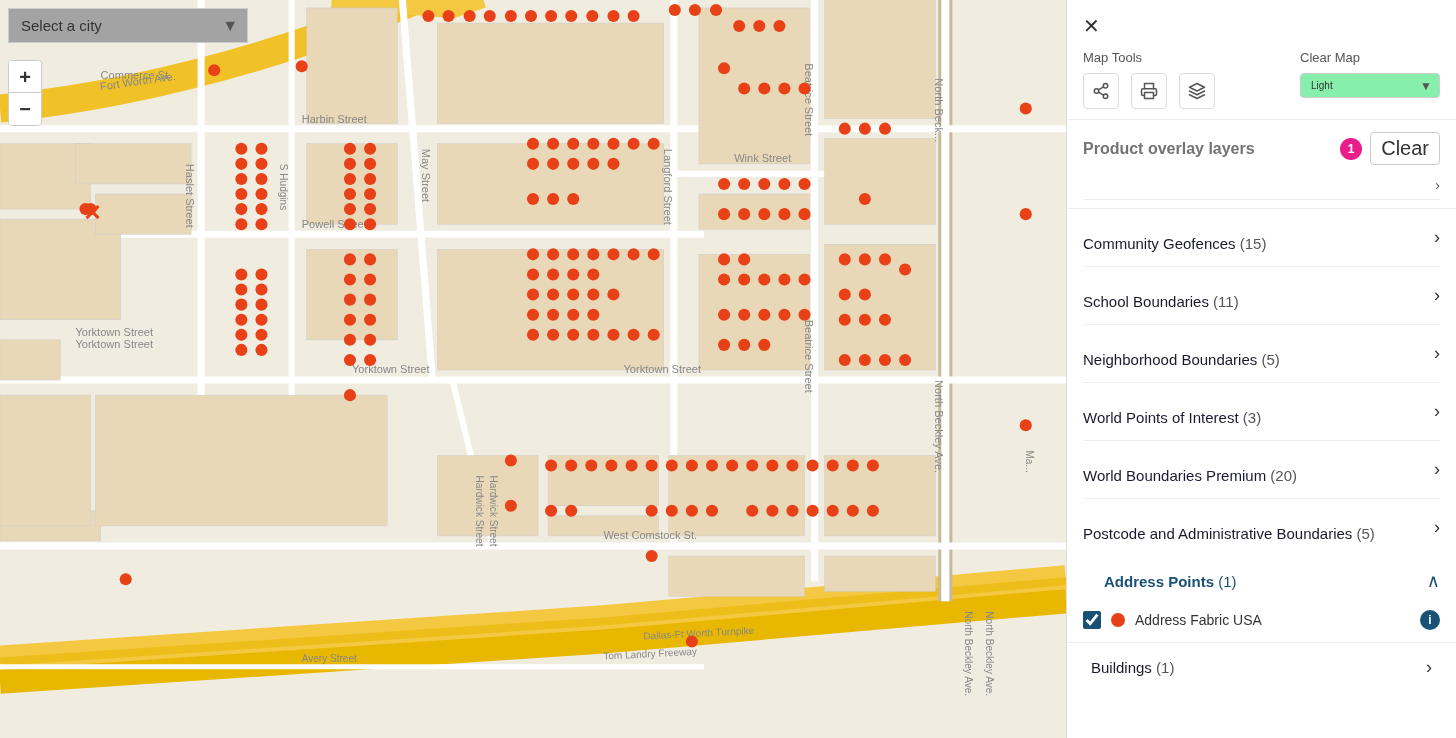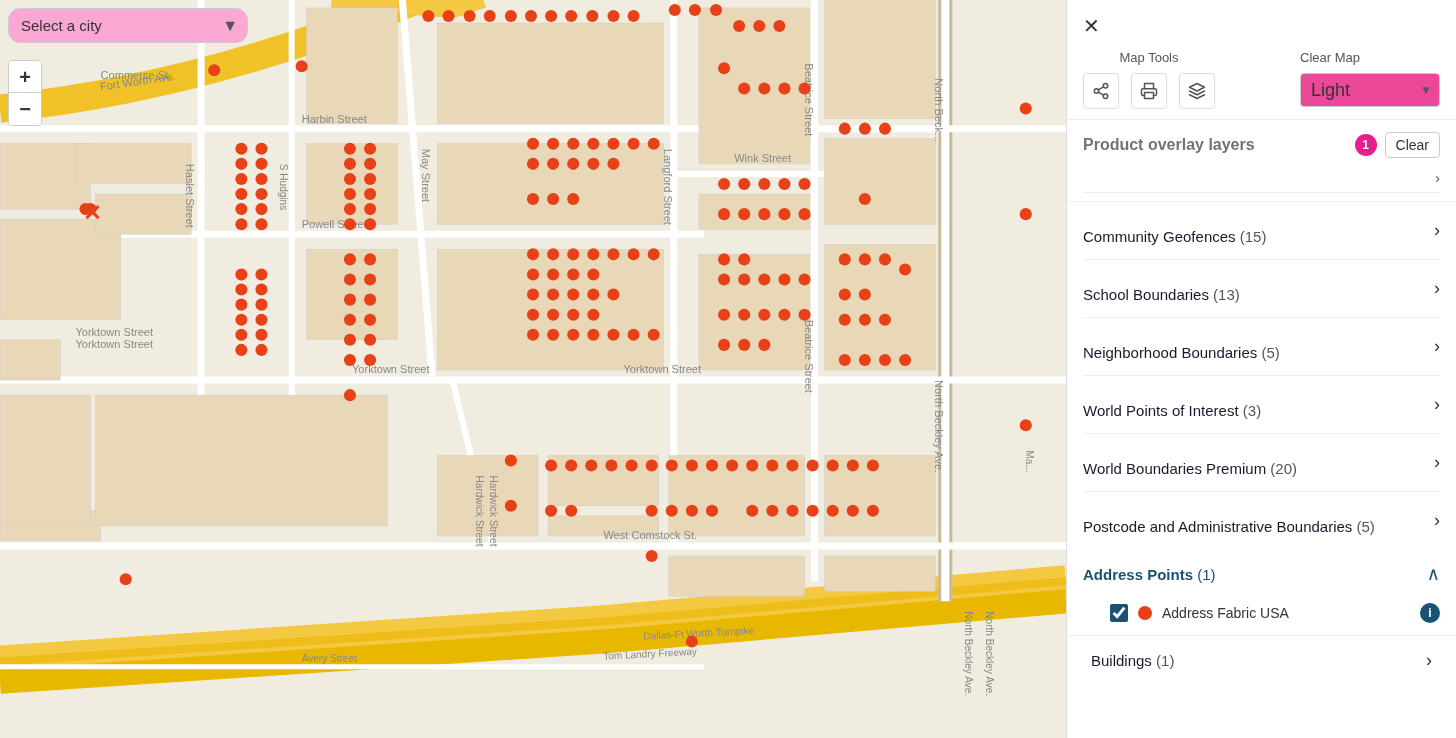--- a/index.html
+++ b/index.html
@@ -20,22 +20,22 @@
       left: 8px;
       z-index: 100;
       width: 240px;
     }
     #city-select {
       width: 100%;
       padding: 8px 30px 8px 12px;
       font-size: 15px;
       color: #333;
       border: 1px solid #ccc;
-      border-radius: 12px;
-      background: #f9a8d4;
+      border-radius: 0;
+      background: #a3a3a3;
       appearance: none;
       cursor: pointer;
     }
     #city-select-arrow {
       position: absolute;
       right: 10px;
       top: 50%;
       transform: translateY(-50%);
       pointer-events: none;
       color: #555;
@@ -133,24 +133,24 @@
     }
 
     
     #basemap-select-container {
       position: relative;
       margin-top: 8px;
     }
     #basemap-select {
       width: 140px;
       padding: 6px 28px 6px 10px;
-      font-size: 18px;
+      font-size: 10px;
       border: 1px solid #ccc;
       border-radius: 4px;
-      background: #ec4899;
+      background: #86efac;
       appearance: none;
       cursor: pointer;
       color: #333;
     }
     #basemap-arrow {
       position: absolute;
       right: 8px;
       top: 50%;
       transform: translateY(-50%);
       pointer-events: none;
@@ -190,21 +190,21 @@
       justify-content: center;
       font-size: 12px;
       font-weight: bold;
     }
     #clear-btn {
       background: none;
       border: 1px solid #ccc;
       border-radius: 4px;
       padding: 4px 10px;
       cursor: pointer;
-      font-size: 14px;
+      font-size: 20px;
       color: #333;
       text-align: center;
     }
 
     
     #partial-item {
       padding: 10px 0 6px 0;
       border-bottom: 1px solid #eee;
       color: #555;
       font-size: 14px;
@@ -255,27 +255,27 @@
       display: flex;
       align-items: center;
       justify-content: space-between;
       padding: 14px 0 10px 0;
       cursor: pointer;
     }
     #address-points-title {
       font-size: 15px;
       color: #1a5276;
       font-weight: 600;
+      margin-left: 21px;
     }
     #address-points-sub {
       display: flex;
       align-items: center;
       gap: 10px;
       padding: 8px 0 12px 0;
-      margin-left: 27px;
     }
     #addr-checkbox {
       width: 18px;
       height: 18px;
       accent-color: #1a5276;
       cursor: pointer;
     }
     #addr-dot {
       width: 14px;
       height: 14px;
@@ -651,21 +651,21 @@
 </div>
 
 <div id="right-panel">
 
   <div style="padding: 14px 16px 0 16px;">
     <button id="close-btn">✕</button>
   </div>
 
   <div id="header-row" style="display:flex; justify-content:space-between; padding: 0 16px 10px 16px; align-items:flex-start;">
     <div id="header-left">
-      <h3 style="font-size:13px;color:#555;font-weight:normal;margin-bottom:8px;text-align:center;">Map Tools</h3>
+      <h3 style="font-size:13px;color:#555;font-weight:normal;margin-bottom:8px;">Map Tools</h3>
       <div id="map-tools-icons">
         <div class="tool-icon">
           <svg width="18" height="18" viewBox="0 0 24 24" fill="none" stroke="#555" stroke-width="2" stroke-linecap="round" stroke-linejoin="round">
             <circle cx="18" cy="5" r="3"></circle>
               <circle cx="6" cy="12" r="3"></circle>
               <circle cx="18" cy="19" r="3"></circle>
             <line x1="8.59" y1="13.51" x2="15.42" y2="17.49"></line>
             <line x1="15.41" y1="6.51" x2="8.59" y2="10.49"></line>
           </svg>
         </div>
@@ -710,21 +710,21 @@
       <span>›</span>
     </div>
   </div>
 
   <div id="layer-list">
     <div class="layer-item">
       <span class="layer-name">Community Geofences <span class="layer-count">(15)</span></span>
       <span class="layer-chevron">›</span>
     </div>
     <div class="layer-item">
-      <span class="layer-name">School Boundaries <span class="layer-count">(13)</span></span>
+      <span class="layer-name">School Boundaries <span class="layer-count">(11)</span></span>
       <span class="layer-chevron">›</span>
     </div>
     <div class="layer-item">
       <span class="layer-name">Neighborhood Boundaries <span class="layer-count">(5)</span></span>
       <span class="layer-chevron">›</span>
     </div>
     <div class="layer-item">
       <span class="layer-name">World Points of Interest <span class="layer-count">(3)</span></span>
       <span class="layer-chevron">›</span>
     </div>

